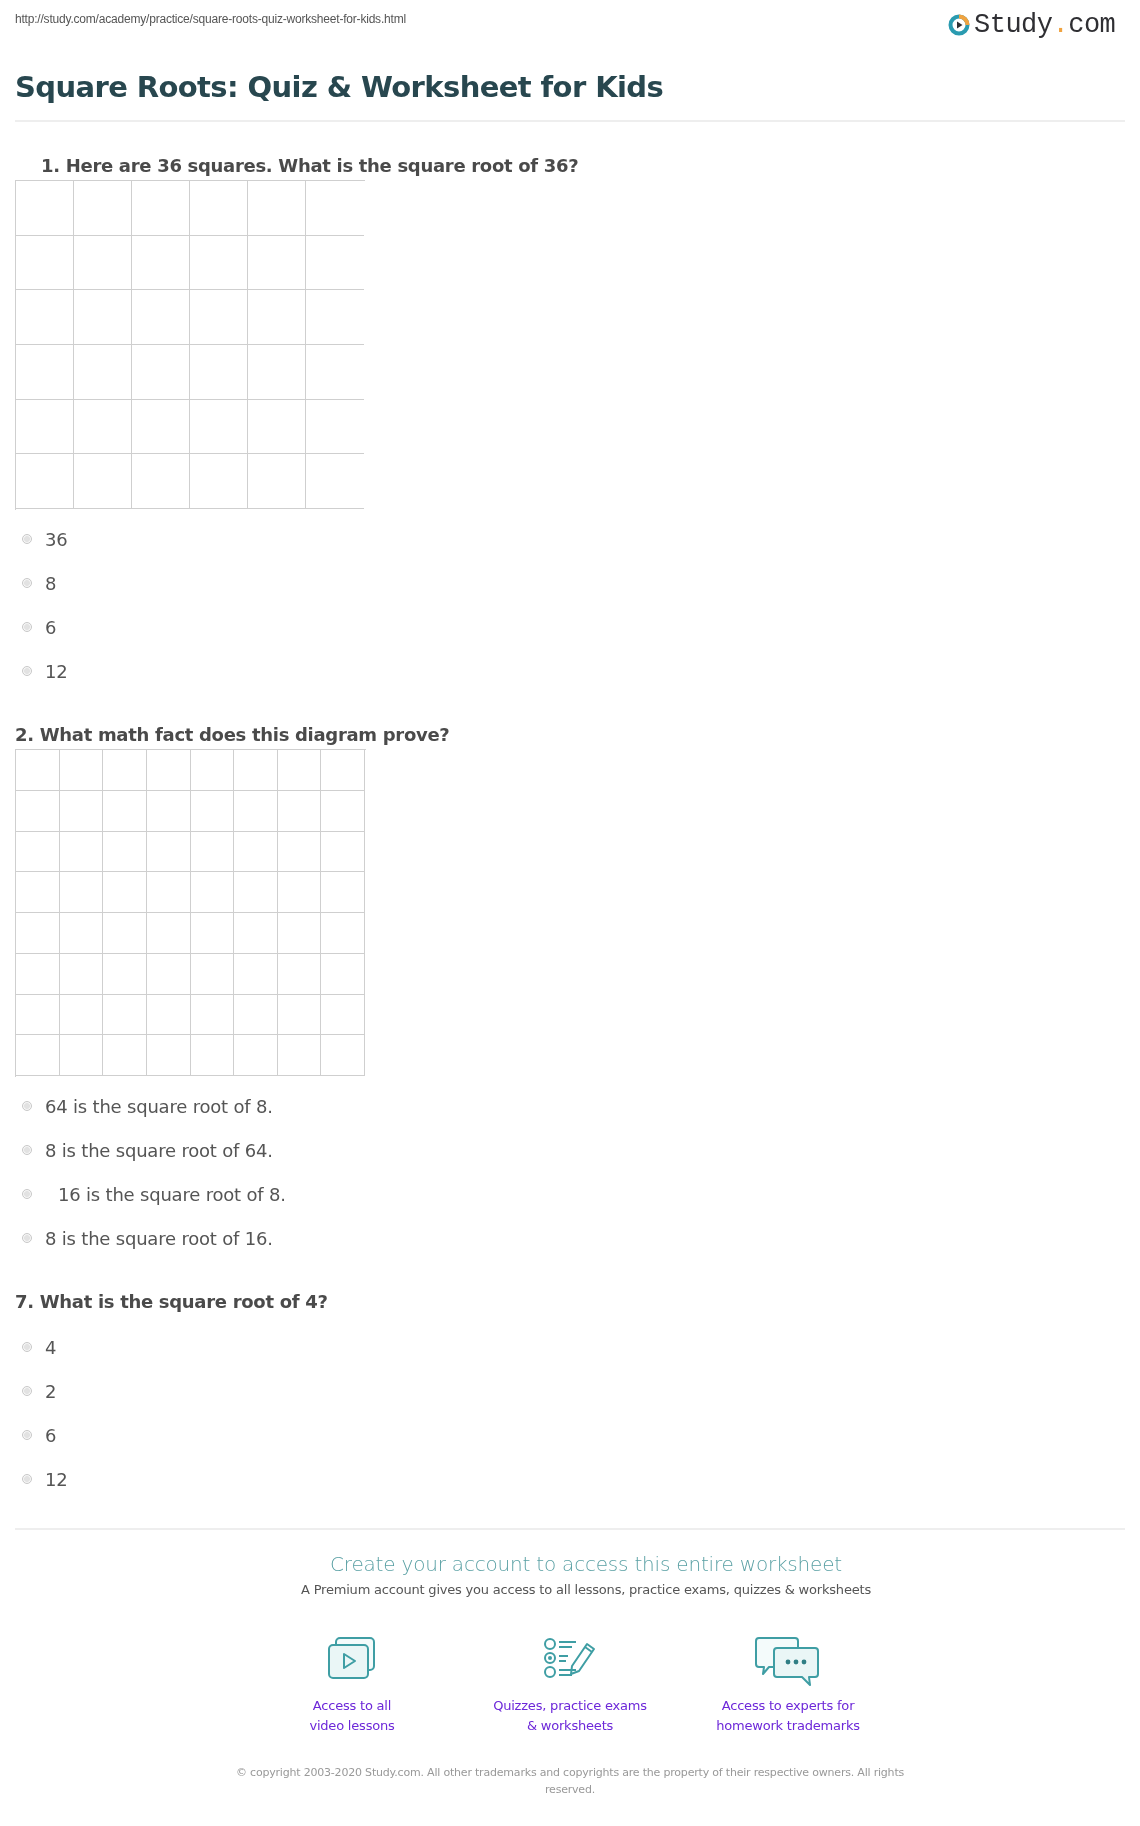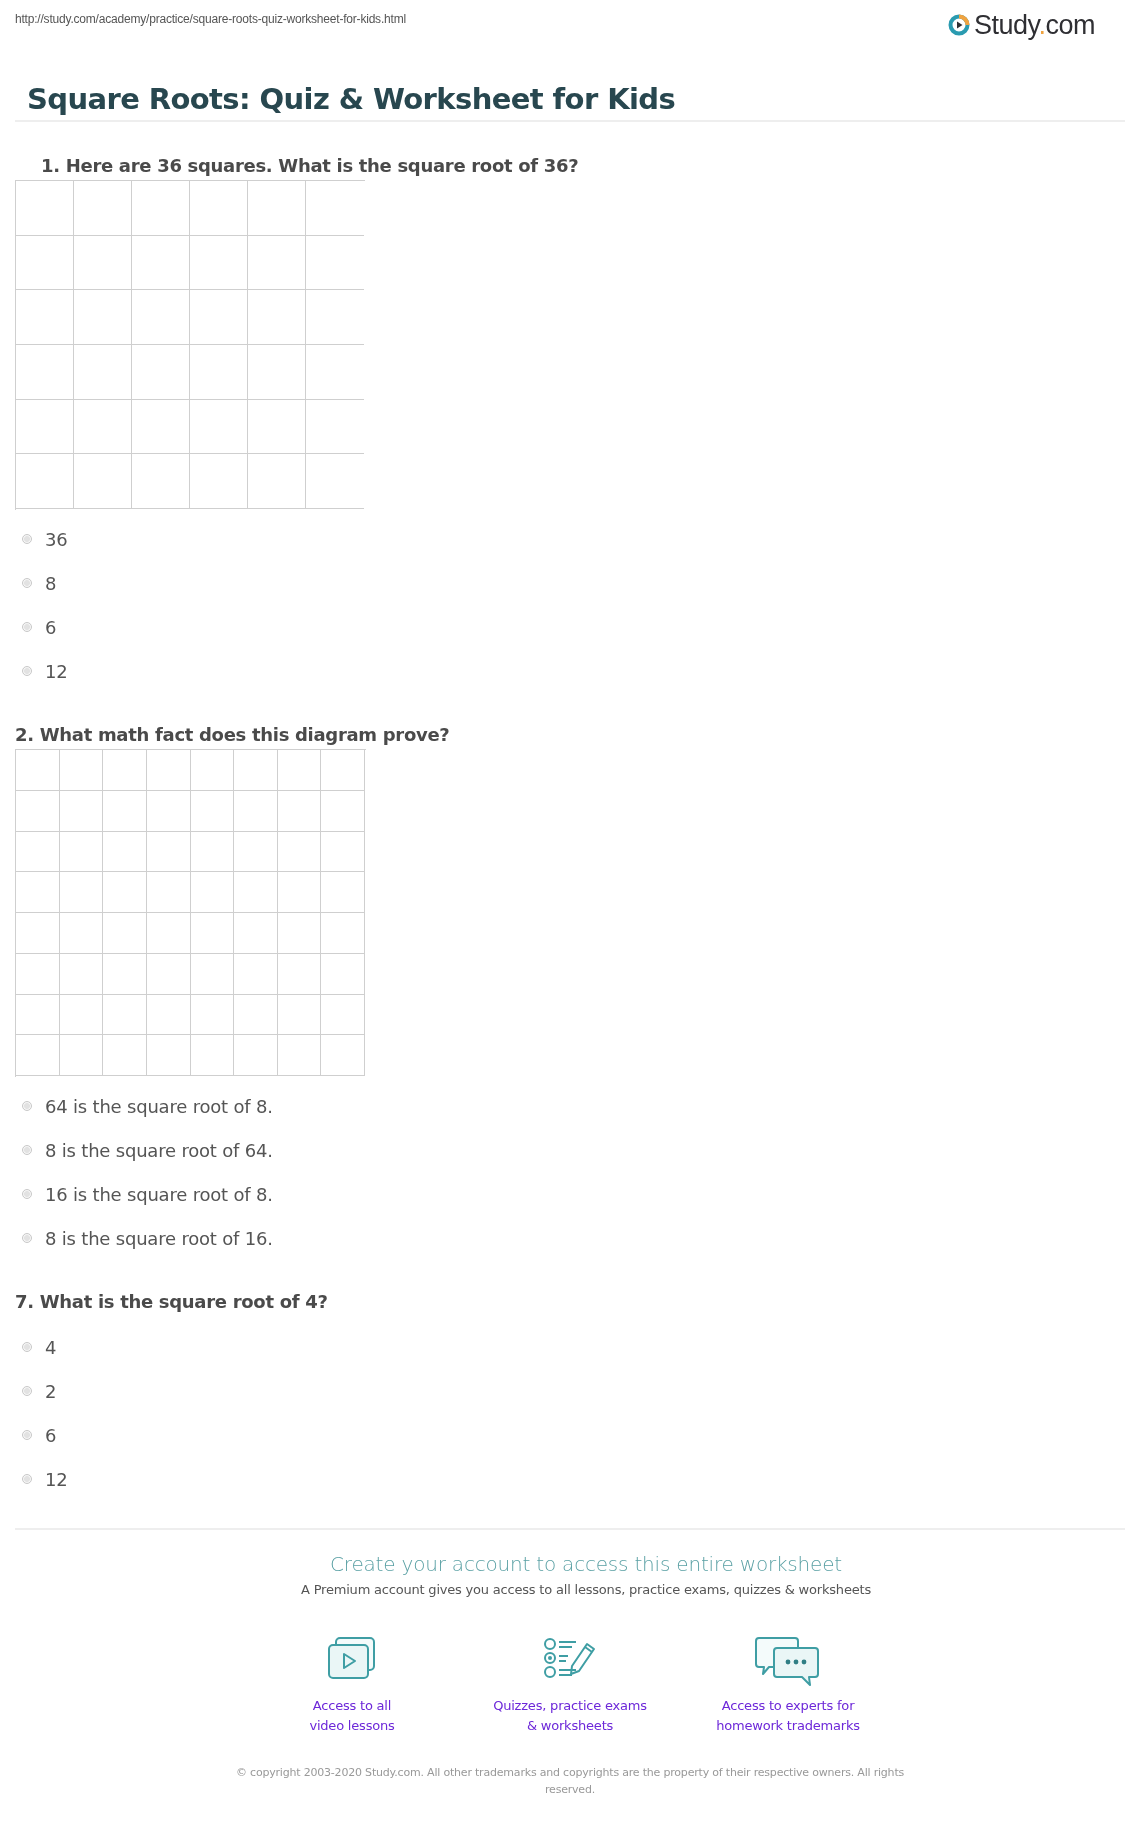--- a/index.html
+++ b/index.html
@@ -3,21 +3,21 @@
 <meta charset="utf-8">
 <style>
   html, body { margin:0; padding:0; background:#ffffff; }
   body { width:1140px; height:1826px; position:relative; overflow:hidden;
          font-family:"DejaVu Sans", "Liberation Sans", sans-serif; color:#444; }
   .abs { position:absolute; }
   .url { left:15px; top:12px; font-size:12px; color:#555; letter-spacing:-0.2px;
          font-family:"Liberation Sans", sans-serif; }
   .logo { left:948px; top:8px; height:34px; display:flex; align-items:center; }
   .logo-mark { width:22px; height:22px; margin-right:4px; }
-  .logo-text { font-size:27px; color:#2f2f33; font-family:Liberation Sans, sans-serif; letter-spacing:-0.5px; }
+  .logo-text { font-size:27px; color:#2f2f33; font-family:Liberation Mono, monospace; letter-spacing:-0.5px; }
   .logo-text .dot { color:#f0a340; }
   .title { left:15px; top:70px; font-size:29px; color:#28474f; letter-spacing:-0.6px;
            font-family:"DejaVu Sans", sans-serif; white-space:nowrap; }
   .hr { left:15px; width:1110px; height:2px; background:#eeeeee; }
   .question { left:15px; font-size:18px; font-weight:bold; color:#4a4a4a; white-space:nowrap;
               font-family:"DejaVu Sans", sans-serif; letter-spacing:-0.3px; }
   .grid { left:15px; border-top:1px solid #cfcfcf; border-left:1px solid #cfcfcf; box-sizing:border-box; }
   .grid .row { display:flex; }
   .grid .cell { box-sizing:border-box; border-right:1px solid #cfcfcf; border-bottom:1px solid #cfcfcf; }
   .grid.open-right .cell:last-child { border-right:none; }
@@ -44,21 +44,21 @@
 
 <div class="abs logo">
   <svg class="logo-mark" viewBox="0 0 22 22">
     <circle cx="11" cy="11" r="8.5" fill="none" stroke="#2a9bb0" stroke-width="4"></circle>
     <path d="M11 2.5 A8.5 8.5 0 0 1 19.5 11" fill="none" stroke="#f0a340" stroke-width="4"></path>
     <path d="M9 7.5 L14.5 11 L9 14.5 Z" fill="#2f2f33"></path>
   </svg>
   <span class="logo-text"><span>Study</span><span class="dot">.</span><span>com</span></span>
 </div>
 
-<h1 class="abs title" style="margin:12px;">Square Roots: Quiz &amp; Worksheet for Kids</h1>
+<h1 class="abs title" style="margin:0;">Square Roots: Quiz &amp; Worksheet for Kids</h1>
 <div class="abs hr" style="top:120px;"></div>
 
 <div class="abs question" style="top:155px;margin-left:26px;">1. Here are 36 squares. What is the square root of 36?</div>
 <div class="abs grid open-right" id="grid1" style="top:180px; width:350px; height:330px;">
     <div class="row">
       <div class="cell" style="width: 58px; height: 54.6667px;"></div>
       <div class="cell" style="width: 58px; height: 54.6667px;"></div>
       <div class="cell" style="width: 58px; height: 54.6667px;"></div>
       <div class="cell" style="width: 58px; height: 54.6667px;"></div>
       <div class="cell" style="width: 58px; height: 54.6667px;"></div>
@@ -208,21 +208,21 @@
   </div>
 
 <div class="abs option" style="top:1095px;">
   <span class="radio"></span>
   <span class="opt-text">64 is the square root of 8.</span>
 </div>
 <div class="abs option" style="top:1139px;">
   <span class="radio"></span>
   <span class="opt-text">8 is the square root of 64.</span>
 </div>
-<div class="abs option" style="top:1183px;">
+<div class="abs option" style="top:1183px;gap:13px;">
   <span class="radio"></span>
   <span class="opt-text">16 is the square root of 8.</span>
 </div>
 <div class="abs option" style="top:1227px;">
   <span class="radio"></span>
   <span class="opt-text">8 is the square root of 16.</span>
 </div>
 
 <div class="abs question" style="top:1291px;">7. What is the square root of 4?</div>
 

